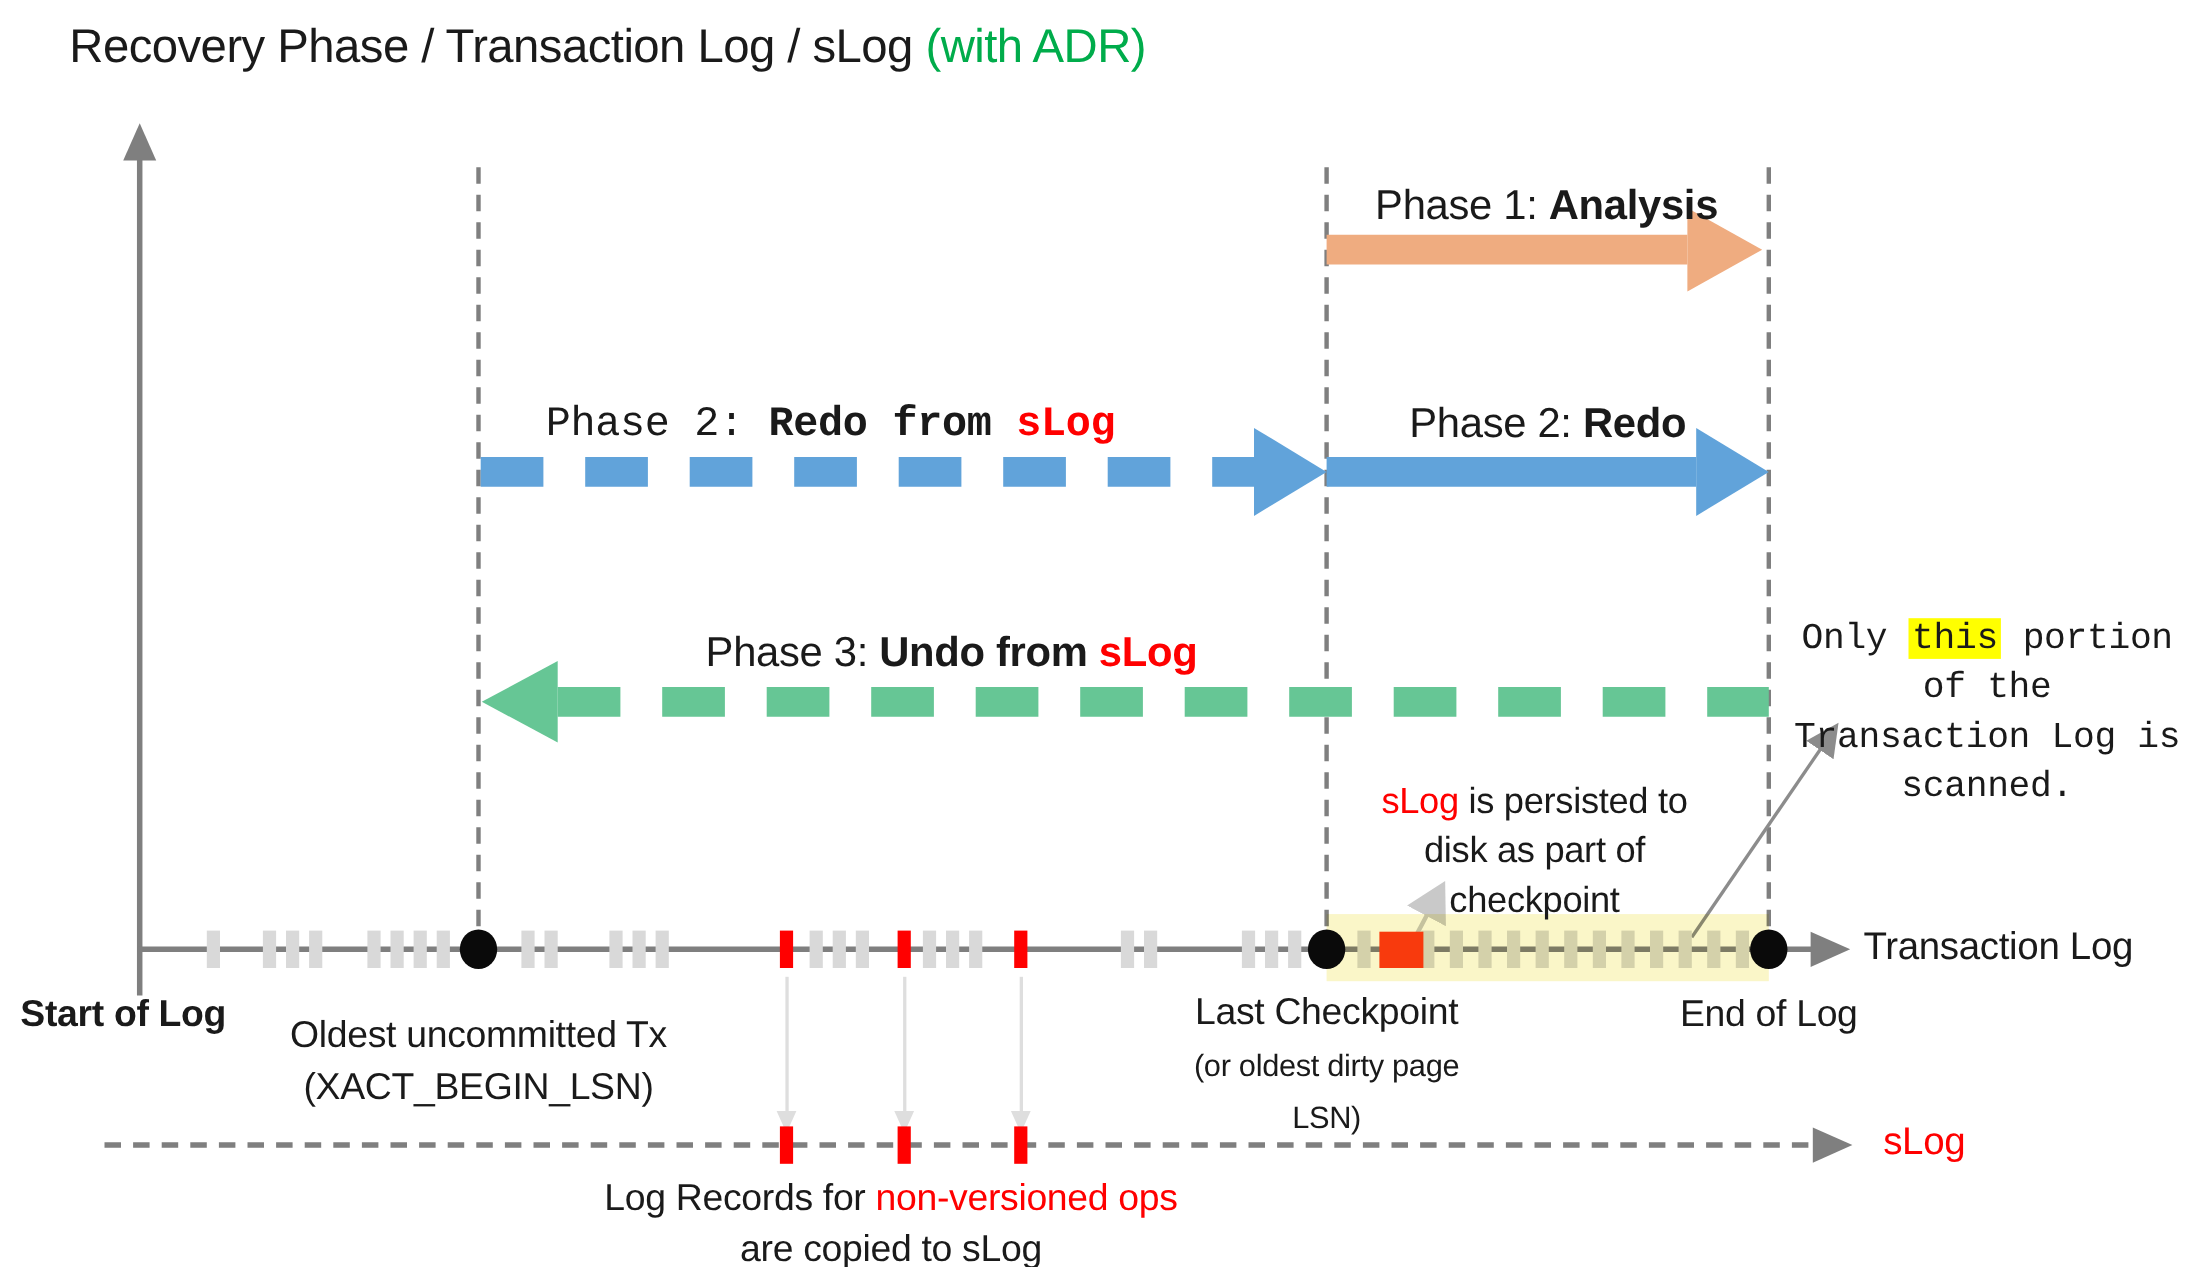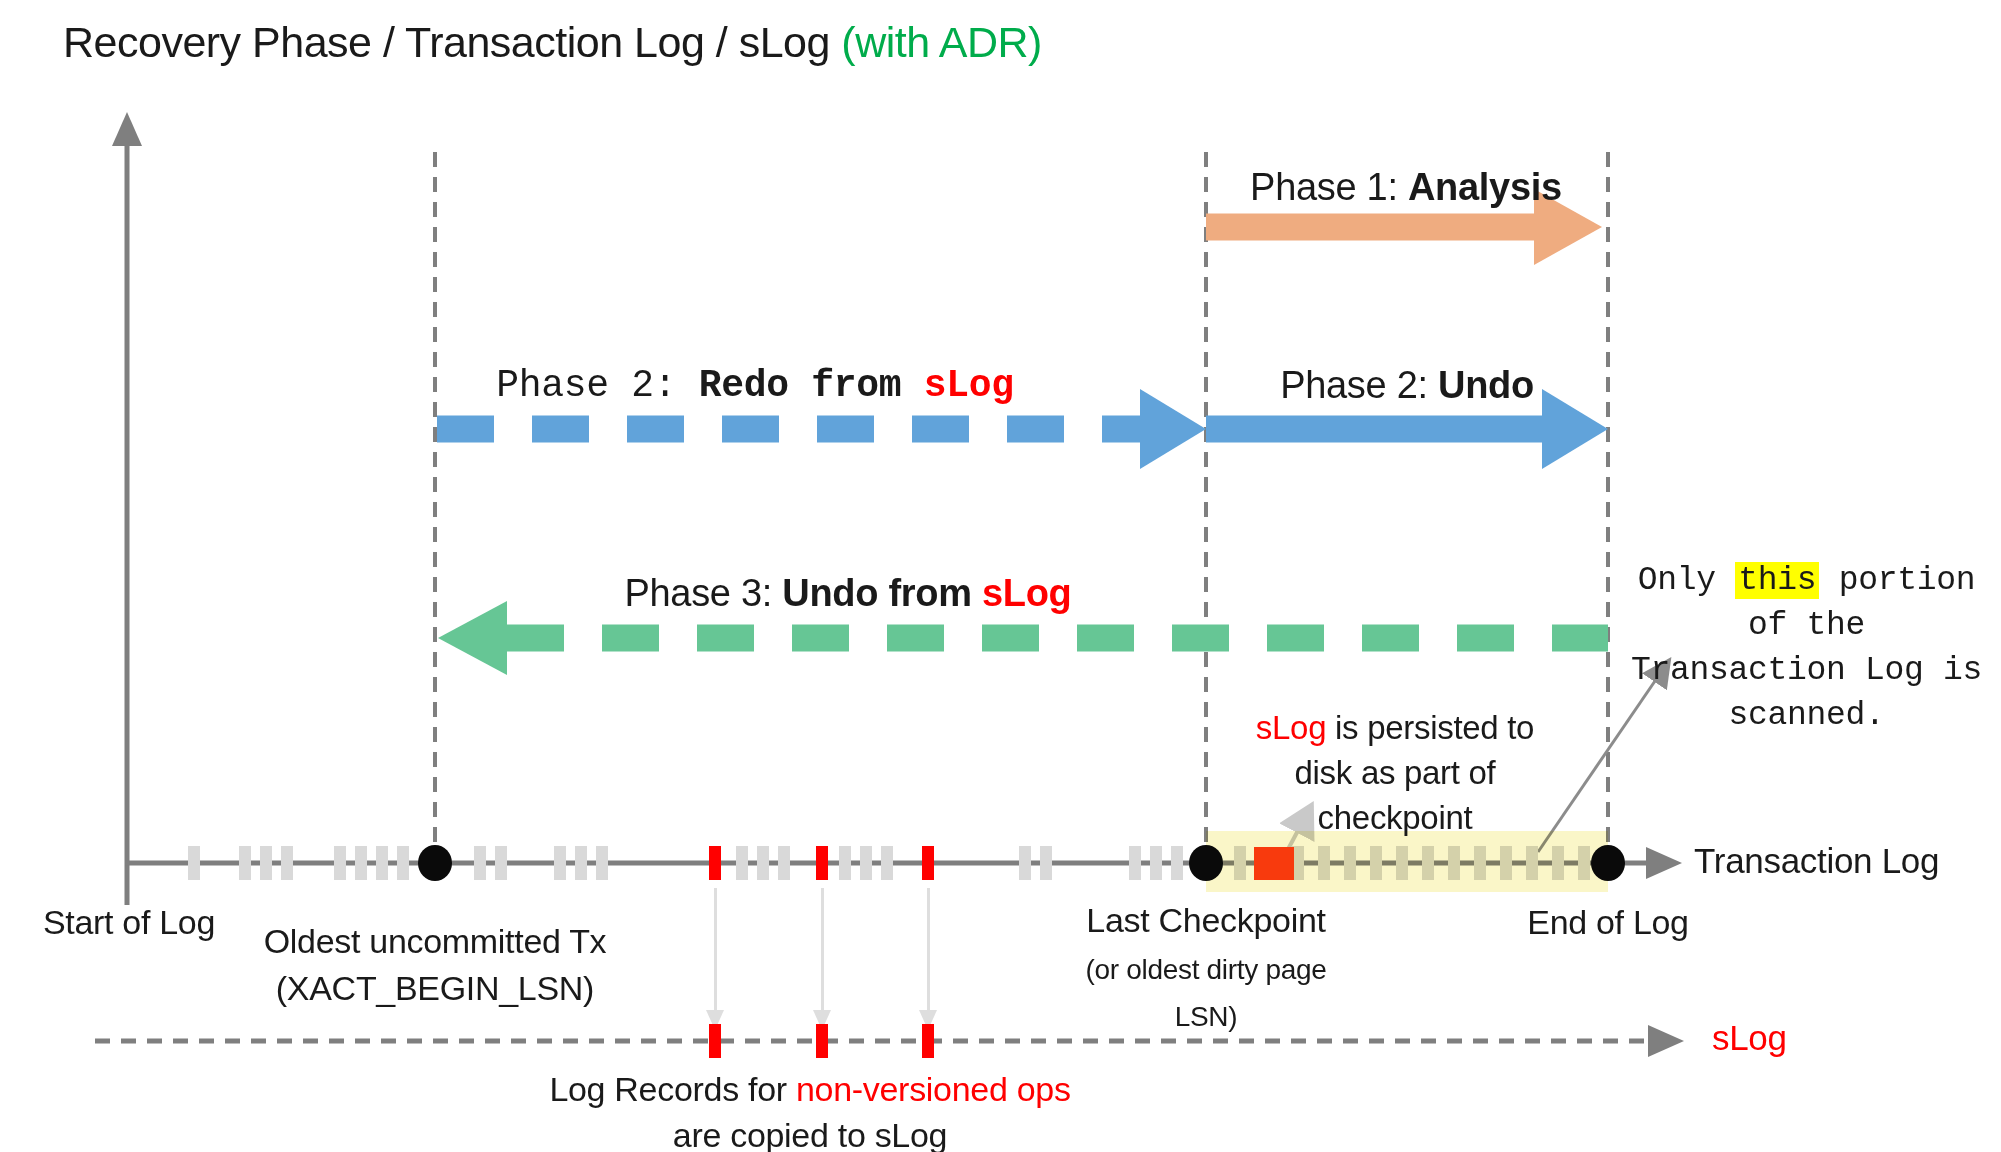--- a/index.html
+++ b/index.html
@@ -88,42 +88,42 @@
 
   <div class="lbl phase-label" style="left:1206px; top:166px; width:400px;">
     <span>Phase 1: </span><b>Analysis</b>
   </div>
 
   <div class="lbl phase-label" style="left:402px; top:364px; width:706px;font-family:Liberation Mono, monospace;">
     <span>Phase 2: </span><b>Redo from </b><b class="red-text">sLog</b>
   </div>
 
   <div class="lbl phase-label" style="left:1206px; top:364px; width:402px;">
-    <span>Phase 2: </span><b>Undo</b>
+    <span>Phase 2: </span><b>Redo</b>
   </div>
 
-  <div class="lbl phase-label" style="left:495px; top:572px; width:706px;">
+  <div class="lbl phase-label" style="left:512px; top:572px; width:706px;">
     <span>Phase 3: </span><b>Undo from </b><b class="red-text">sLog</b>
   </div>
 
   <div class="lbl note" style="left:1612px; top:558px; width:389px;font-family:Liberation Mono, monospace;">
     <span>Only </span><span class="hl">this</span><span> portion of the</span><br>
     <span>Transaction Log is scanned.</span>
   </div>
 
   <div class="lbl note" style="left:1230px; top:705px; width:330px;">
     <span class="red-text">sLog</span><span> is persisted to</span><br>
     <span>disk as part of</span><br>
     <span>checkpoint</span>
   </div>
 
   <div class="lbl big-axis-label" style="left:1694px; top:841px;">Transaction Log</div>
   <div class="lbl big-axis-label red-text" style="left:1712px; top:1018px;">sLog</div>
 
-  <div class="lbl mid" style="left:29px; top:899px; width:200px;">Start of Log</div>
+  <div class="lbl mid" style="left:12px; top:899px; width:200px;font-weight:bold;">Start of Log</div>
 
   <div class="lbl mid" style="left:210px; top:918px; width:450px;">
     <span>Oldest uncommitted Tx</span><br>
     <span>(XACT_BEGIN_LSN)</span>
   </div>
 
   <div class="lbl mid" style="left:1031px; top:897px; width:350px;">
     <span>Last Checkpoint</span><br>
     <span class="ital">(or oldest dirty page</span><br>
     <span class="ital">LSN)</span>

